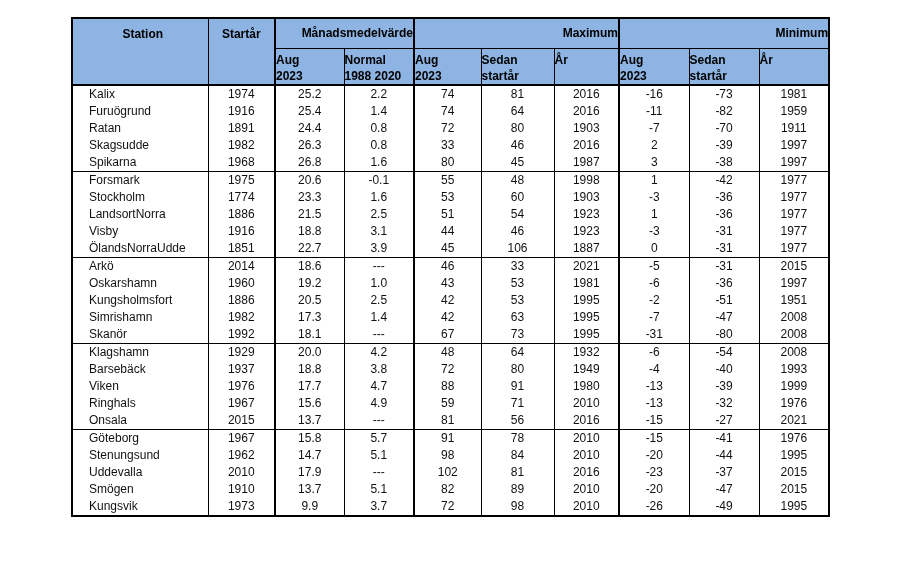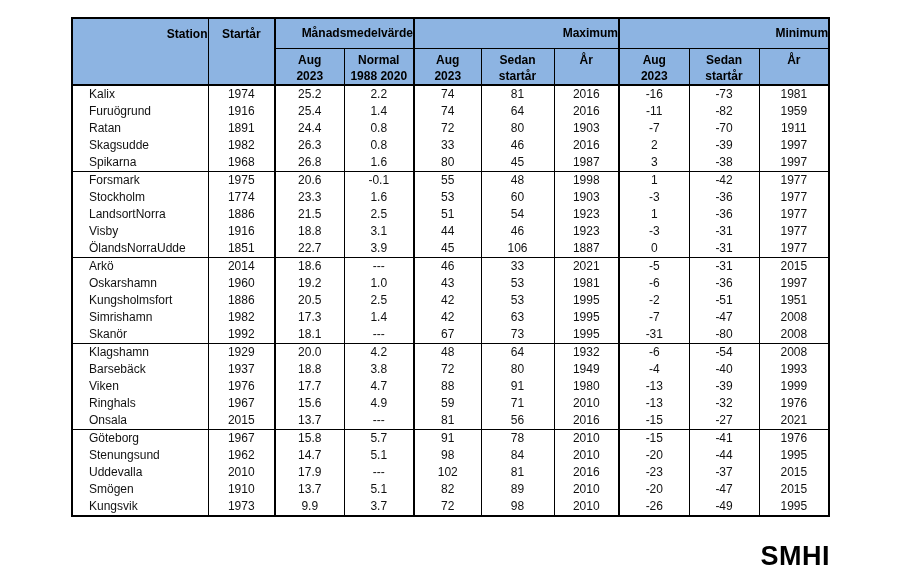--- a/index.html
+++ b/index.html
@@ -39,26 +39,26 @@
     vertical-align: middle;
     text-align: right;
     border-bottom: 1px solid var(--border);
   }
   th.rowspan-cell {
     vertical-align: top;
     padding-top: 8px;
     text-align: center;
     border-bottom: 2px solid var(--border);
   }
-  th.station-h { text-align: right; padding-left: 5px; }
+  th.station-h { text-align: center; padding-left: 5px; }
   th.sub {
     height: 37px;
     vertical-align: top;
     padding-top: 3px;
-    text-align: center;
+    text-align: left;
     border-bottom: 2px solid var(--border);
   }
   th.sub .ln { display: block; line-height: 16px; }
   th.sub { line-height: 16px; }
   .thick-l { border-left: 2px solid var(--border) !important; }
 
   tbody td {
     height: 17px;
     line-height: 17px;
     font-size: 12px;
@@ -435,15 +435,14 @@
           <td class="thick-l">72</td>
           <td>98</td>
           <td>2010</td>
           <td class="thick-l">-26</td>
           <td>-49</td>
           <td>1995</td>
         </tr>
       </tbody>
   </table>
 
-  <div class="logo">SMHI</div>
 
 </div>
 
 </body></html>

